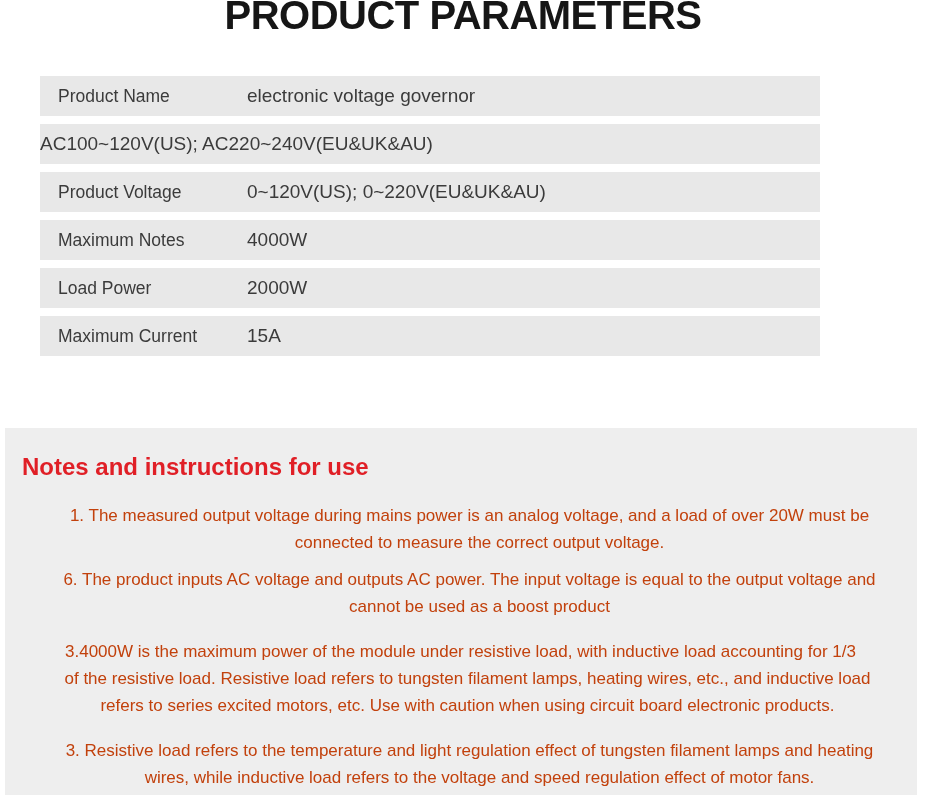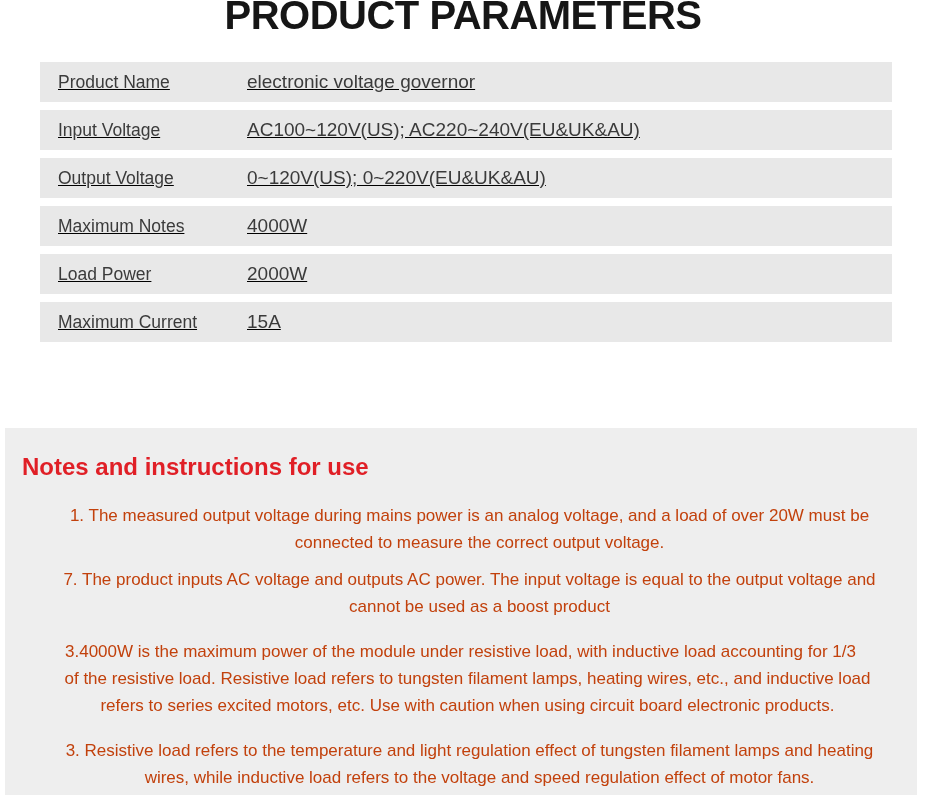--- a/index.html
+++ b/index.html
@@ -23,24 +23,23 @@
     margin: 0;
     text-align: center;
     font-size: 40px;
     line-height: 1.1;
     font-weight: bold;
     letter-spacing: -0.5px;
     color: #161616;
   }
   .spec-table {
     position: absolute;
-    top: 62px;
+    top: 76px;
     left: 40px;
-    width: 852px;
-    text-decoration: underline;
+    width: 780px;
   }
   .spec-row {
     height: 40px;
     margin-bottom: 8px;
     background: #e8e8e8;
     display: flex;
     align-items: center;
   }
   .spec-label {
     box-sizing: content-box;
@@ -94,45 +93,44 @@
 <body>
 
 <h1 class="title">PRODUCT PARAMETERS</h1>
 
 <div class="spec-table">
   <div class="spec-row">
     <span class="spec-label">Product Name</span>
     <span class="spec-value">electronic voltage governor</span>
   </div>
   <div class="spec-row">
-    <span class="spec-label">Input Voltage</span>
     <span class="spec-value">AC100~120V(US); AC220~240V(EU&amp;UK&amp;AU)</span>
   </div>
   <div class="spec-row">
-    <span class="spec-label">Output Voltage</span>
+    <span class="spec-label">Product Voltage</span>
     <span class="spec-value">0~120V(US); 0~220V(EU&amp;UK&amp;AU)</span>
   </div>
   <div class="spec-row">
     <span class="spec-label">Maximum Notes</span>
     <span class="spec-value">4000W</span>
   </div>
   <div class="spec-row">
     <span class="spec-label">Load Power</span>
     <span class="spec-value">2000W</span>
   </div>
   <div class="spec-row">
     <span class="spec-label">Maximum Current</span>
     <span class="spec-value">15A</span>
   </div>
 </div>
 
 <div class="notes">
   <h2 class="notes-heading">Notes and instructions for use</h2>
   <p class="note">1. The measured output voltage during mains power is an analog voltage, and a load of over 20W must be
 connected to measure the correct output voltage.</p>
-  <p class="note">7. The product inputs AC voltage and outputs AC power. The input voltage is equal to the output voltage and
+  <p class="note">6. The product inputs AC voltage and outputs AC power. The input voltage is equal to the output voltage and
 cannot be used as a boost product</p>
   <p class="note tight gap">3.4000W is the maximum power of the module under resistive load, with inductive load accounting for 1/3
 of the resistive load. Resistive load refers to tungsten filament lamps, heating wires, etc., and inductive load
 refers to series excited motors, etc. Use with caution when using circuit board electronic products.</p>
   <p class="note gap">3. Resistive load refers to the temperature and light regulation effect of tungsten filament lamps and heating
 wires, while inductive load refers to the voltage and speed regulation effect of motor fans.</p>
 </div>
 
 </body></html>

